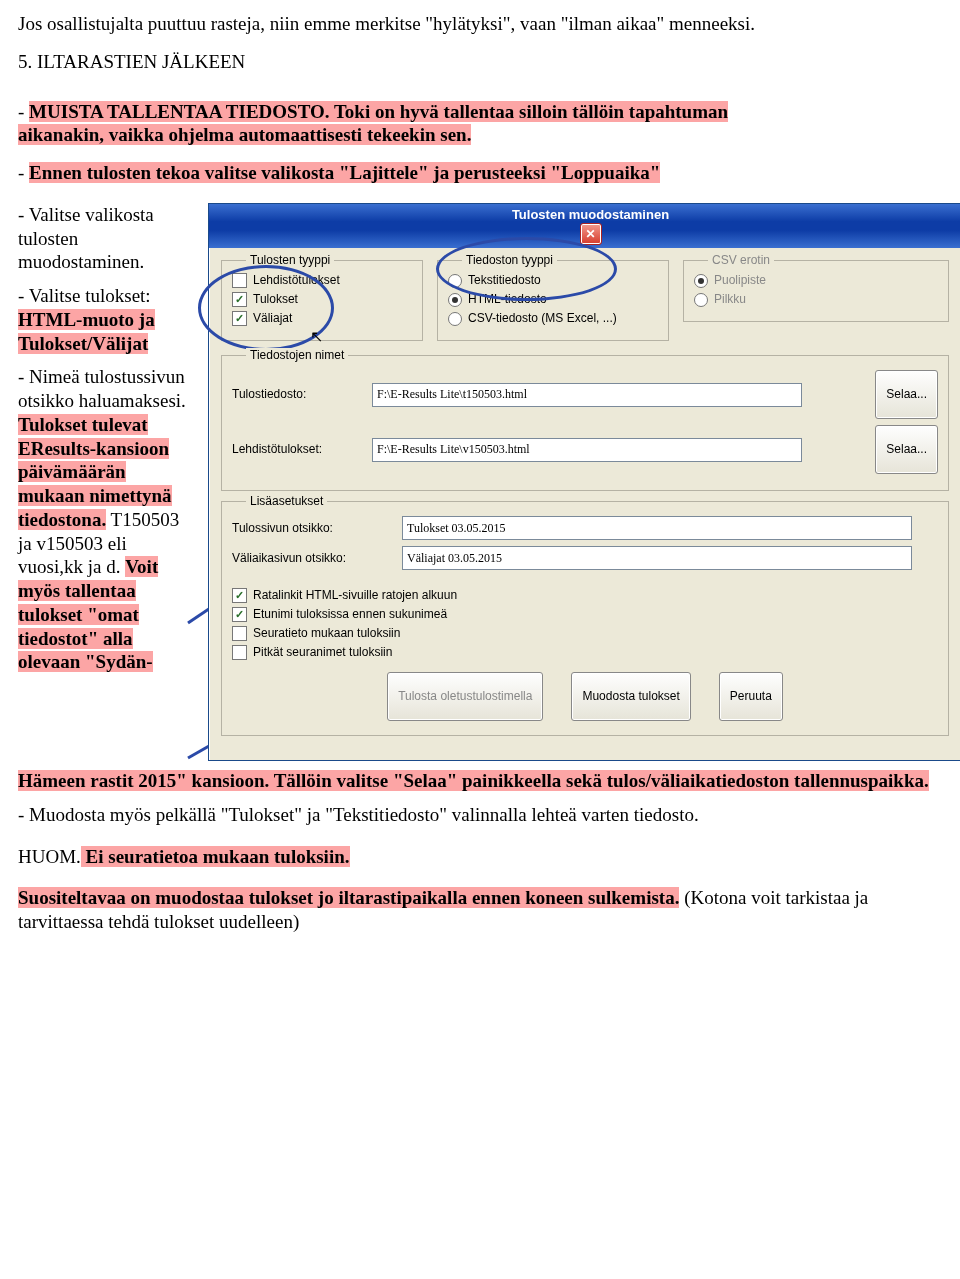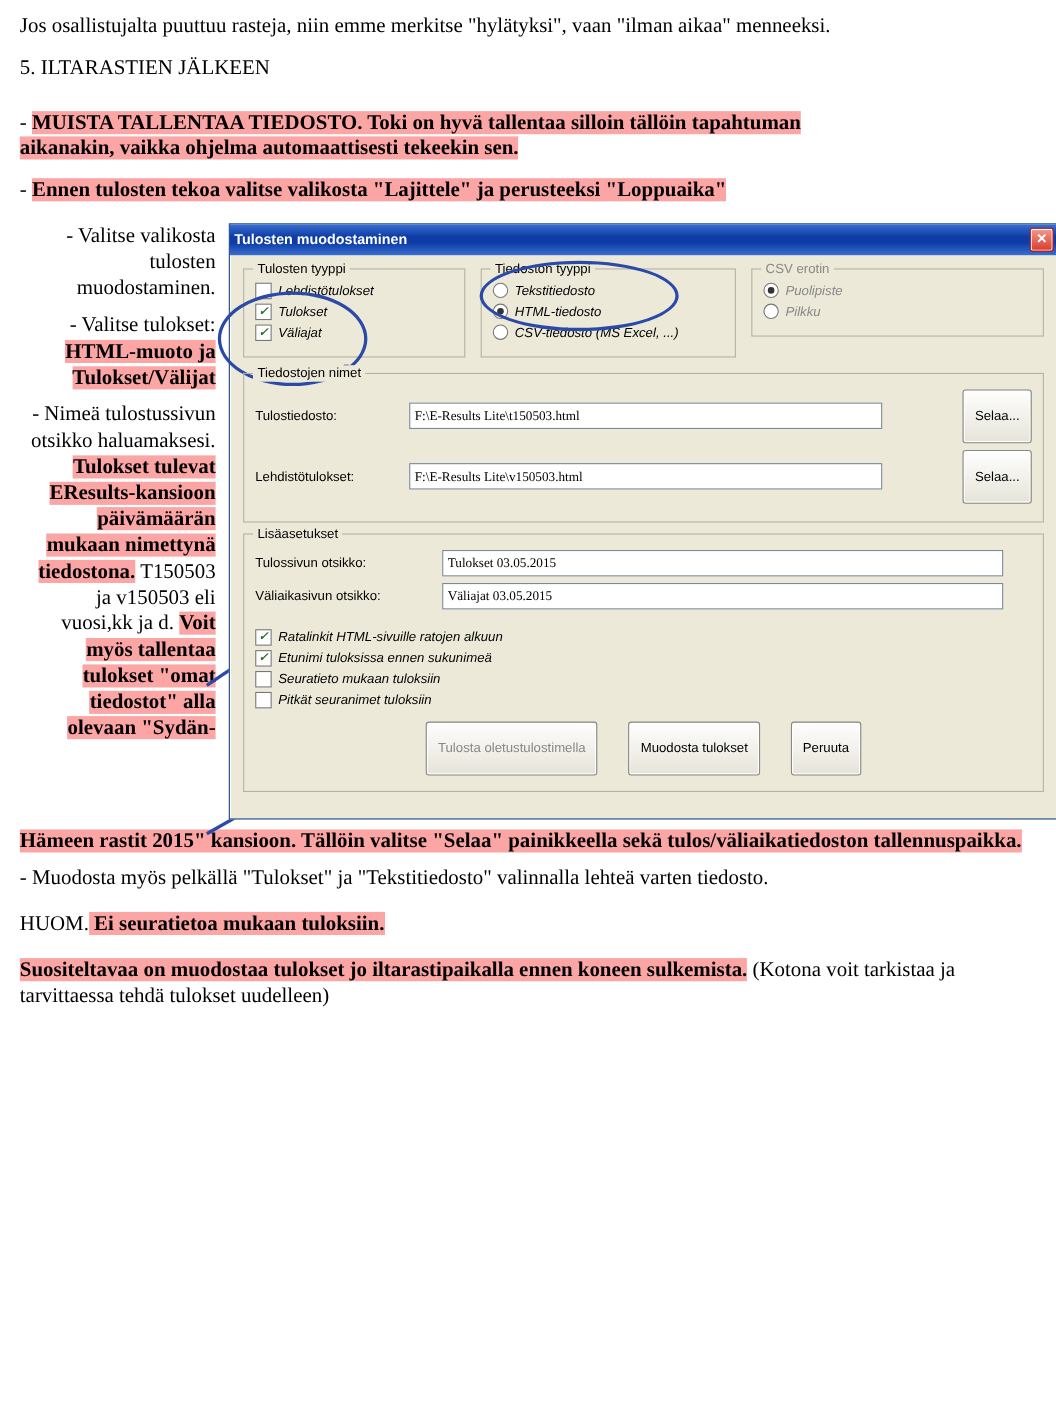--- a/index.html
+++ b/index.html
@@ -19,21 +19,20 @@
   .bullet-line { margin-top: 14px; margin-bottom: 18px; }
 
   .two-col {
     display: flex;
     gap: 12px;
     align-items: flex-start;
   }
   .left-notes {
     width: 178px;
     flex: 0 0 178px;
-    text-align: right;
   }
   .right-dialog {
     flex: 1 1 auto;
   }
 
   
   .dlg {
     width: 752px;
     border: 1px solid #1a4a8a;
     background: #ece9d8;
@@ -41,55 +40,55 @@
     font-size: 12px;
     color: #000;
     box-shadow: 1px 1px 0 #fff inset;
   }
   .dlg .titlebar {
     display: flex;
     align-items: center;
     justify-content: space-between;
     background: linear-gradient(#3a6fd0, #0d3ca6 40%, #0d3ca6 60%, #3a6fd0);
     color: #fff;
-    padding: 3px 3px 3px 4px;
+    padding: 3px 3px 3px 14px;
     font-weight: bold;
     font-size: 13px;
+    flex-direction: column;
   }
   .dlg .close {
     width: 20px; height: 20px;
     background: linear-gradient(#f39a8d, #d63b2c);
     border: 1px solid #a22;
     border-radius: 3px;
     display: flex; align-items: center; justify-content: center;
     color: #fff; font-weight: bold; font-size: 12px;
     box-shadow: 0 0 0 1px #fff inset;
   }
   .dlg .body { padding: 8px 12px 14px 12px; }
 
   .fs {
     border: 1px solid #b5b2a4;
     padding: 8px 10px 10px 10px;
     margin: 4px 0 10px 0;
     position: relative;
   }
   .fs .legend {
     position: absolute;
-    top: -8px; left: 8px;
+    top: -8px; left: 24px;
     background: #ece9d8;
     padding: 0 4px;
     font-size: 12px;
     color: #000;
   }
   .disabled, .disabled * { color: #888 !important; }
 
   .chk, .rdo {
     display: flex; align-items: center;
     margin: 4px 0;
-    font-style: italic;
   }
   .chk .box {
     width: 13px; height: 13px; border: 1px solid #777;
     background: #fff; margin-right: 6px;
     display: flex; align-items: center; justify-content: center;
     font-size: 11px; line-height: 1;
   }
   .box.checked::after { content: "✓"; color: #2a6f2a; font-weight: bold; }
   .rdo .circle {
     width: 12px; height: 12px; border: 1px solid #777; border-radius: 50%;

